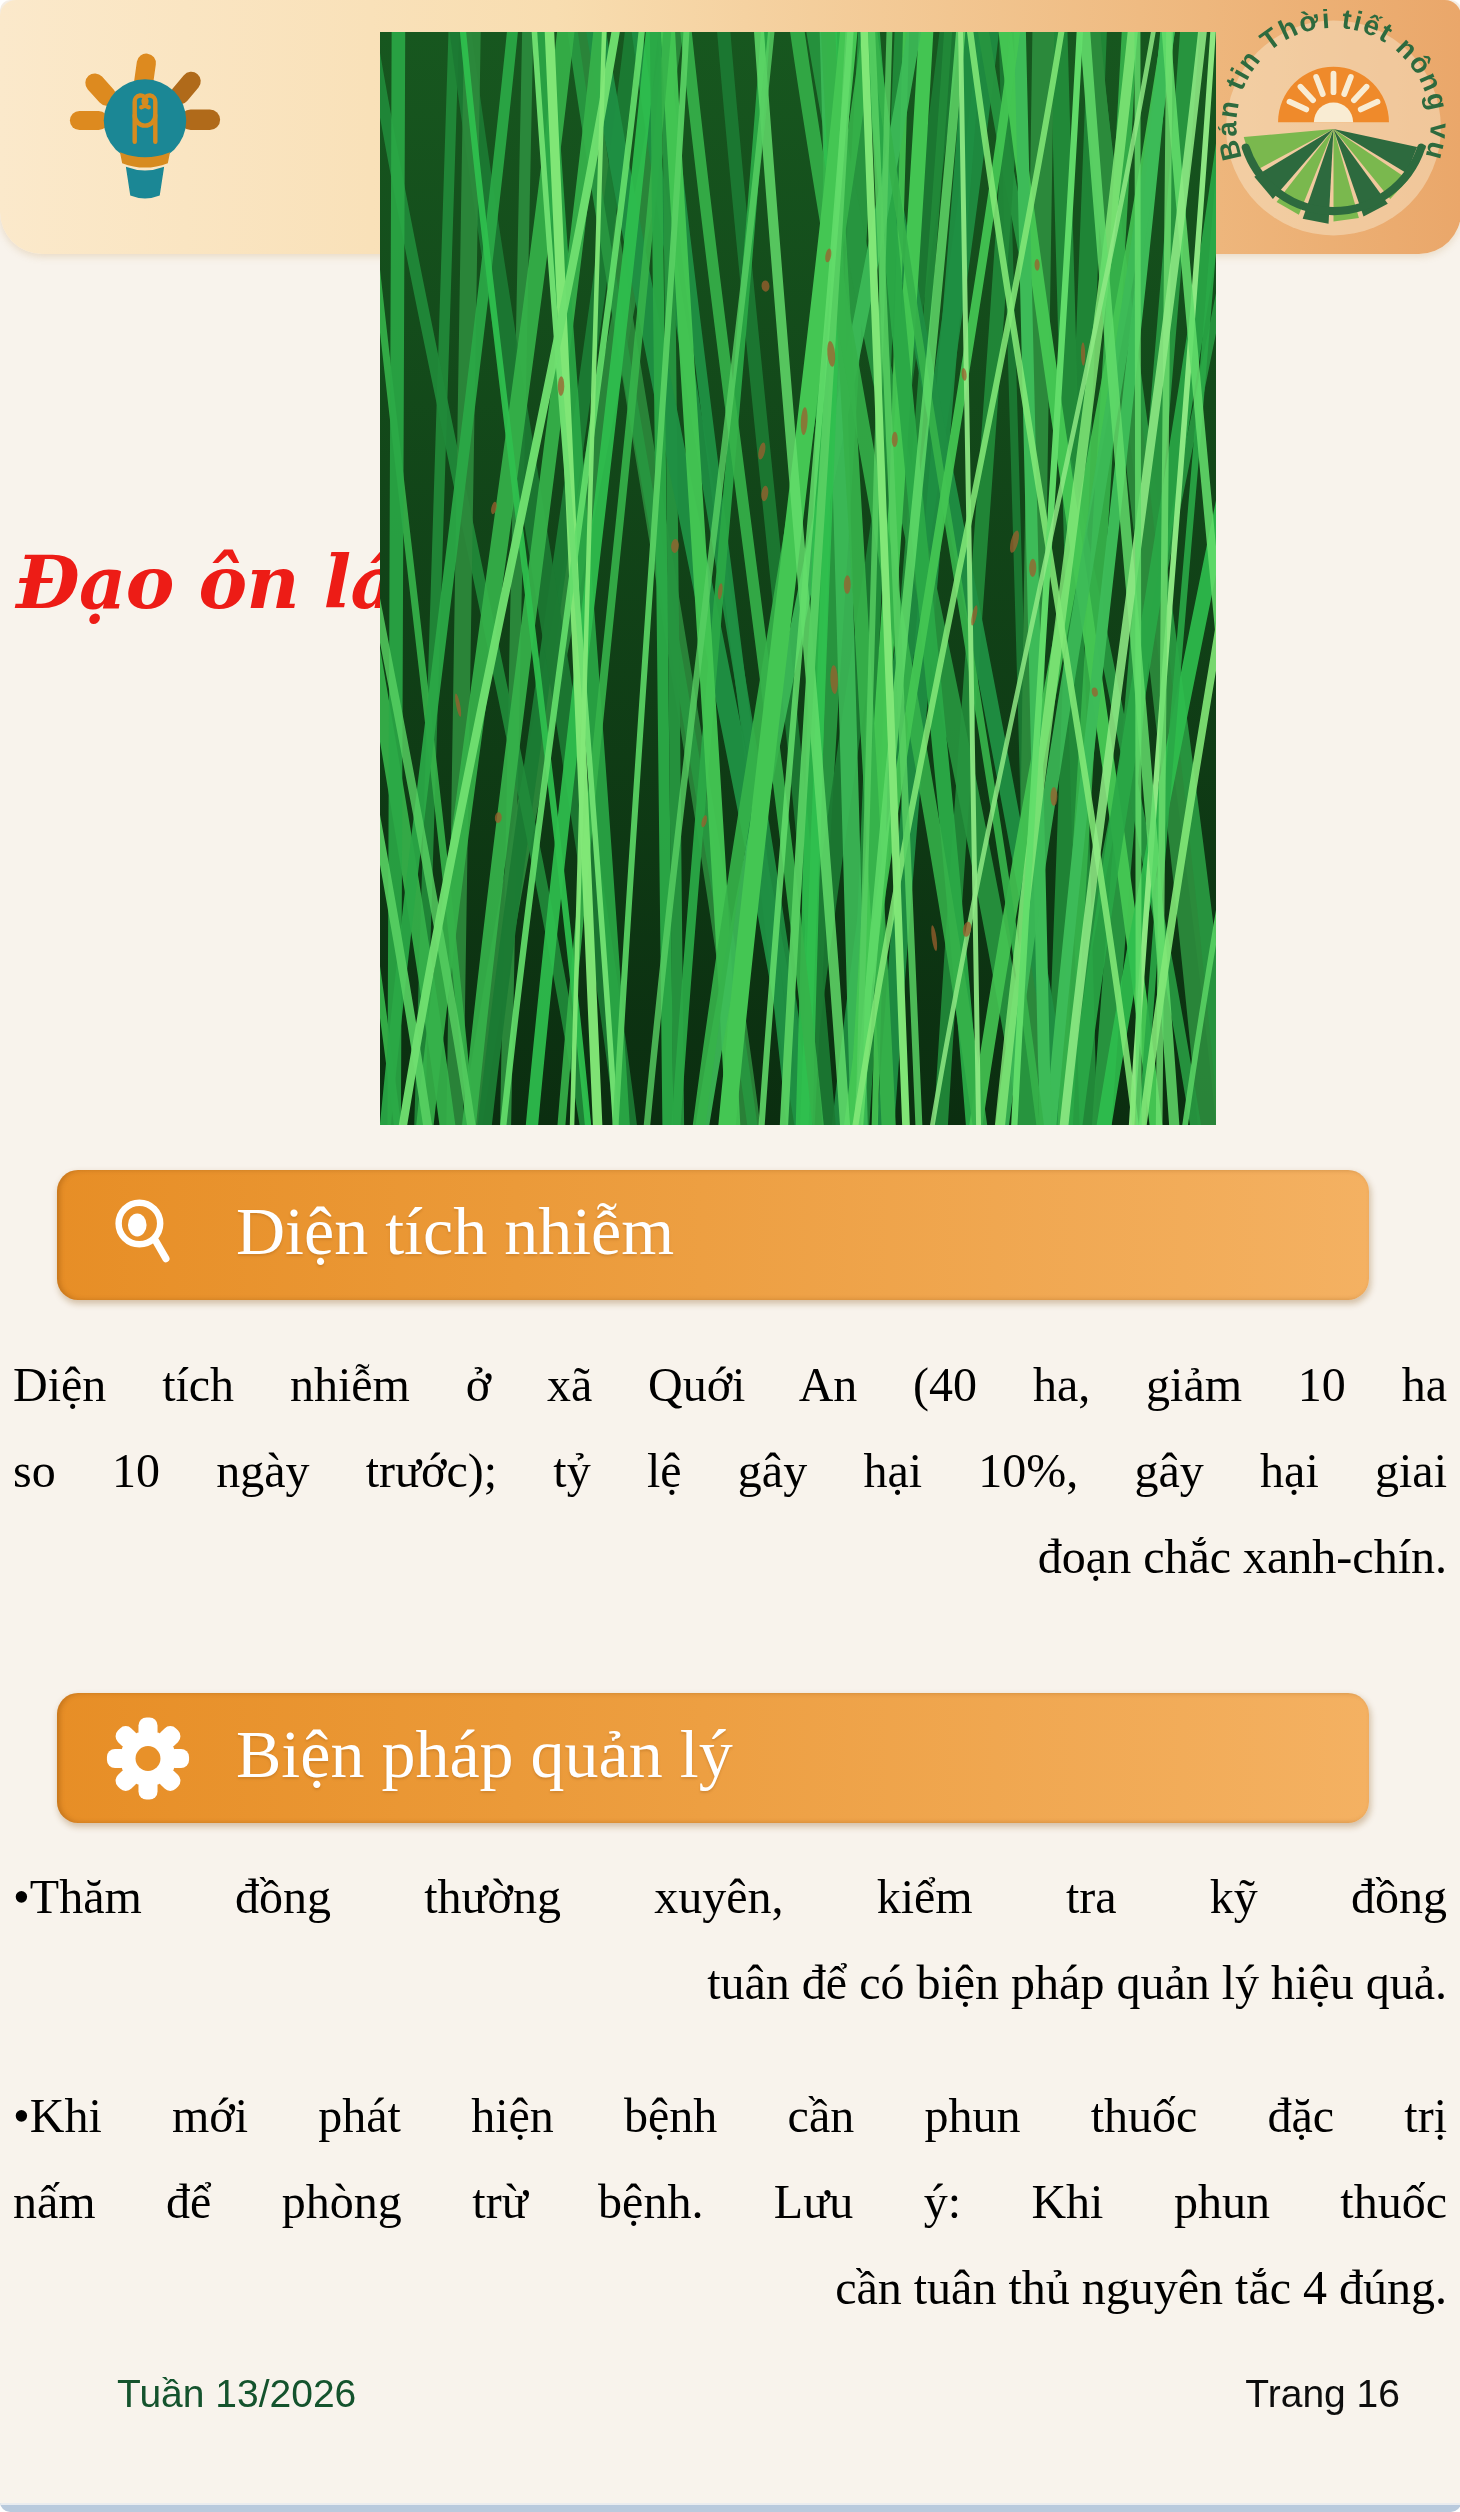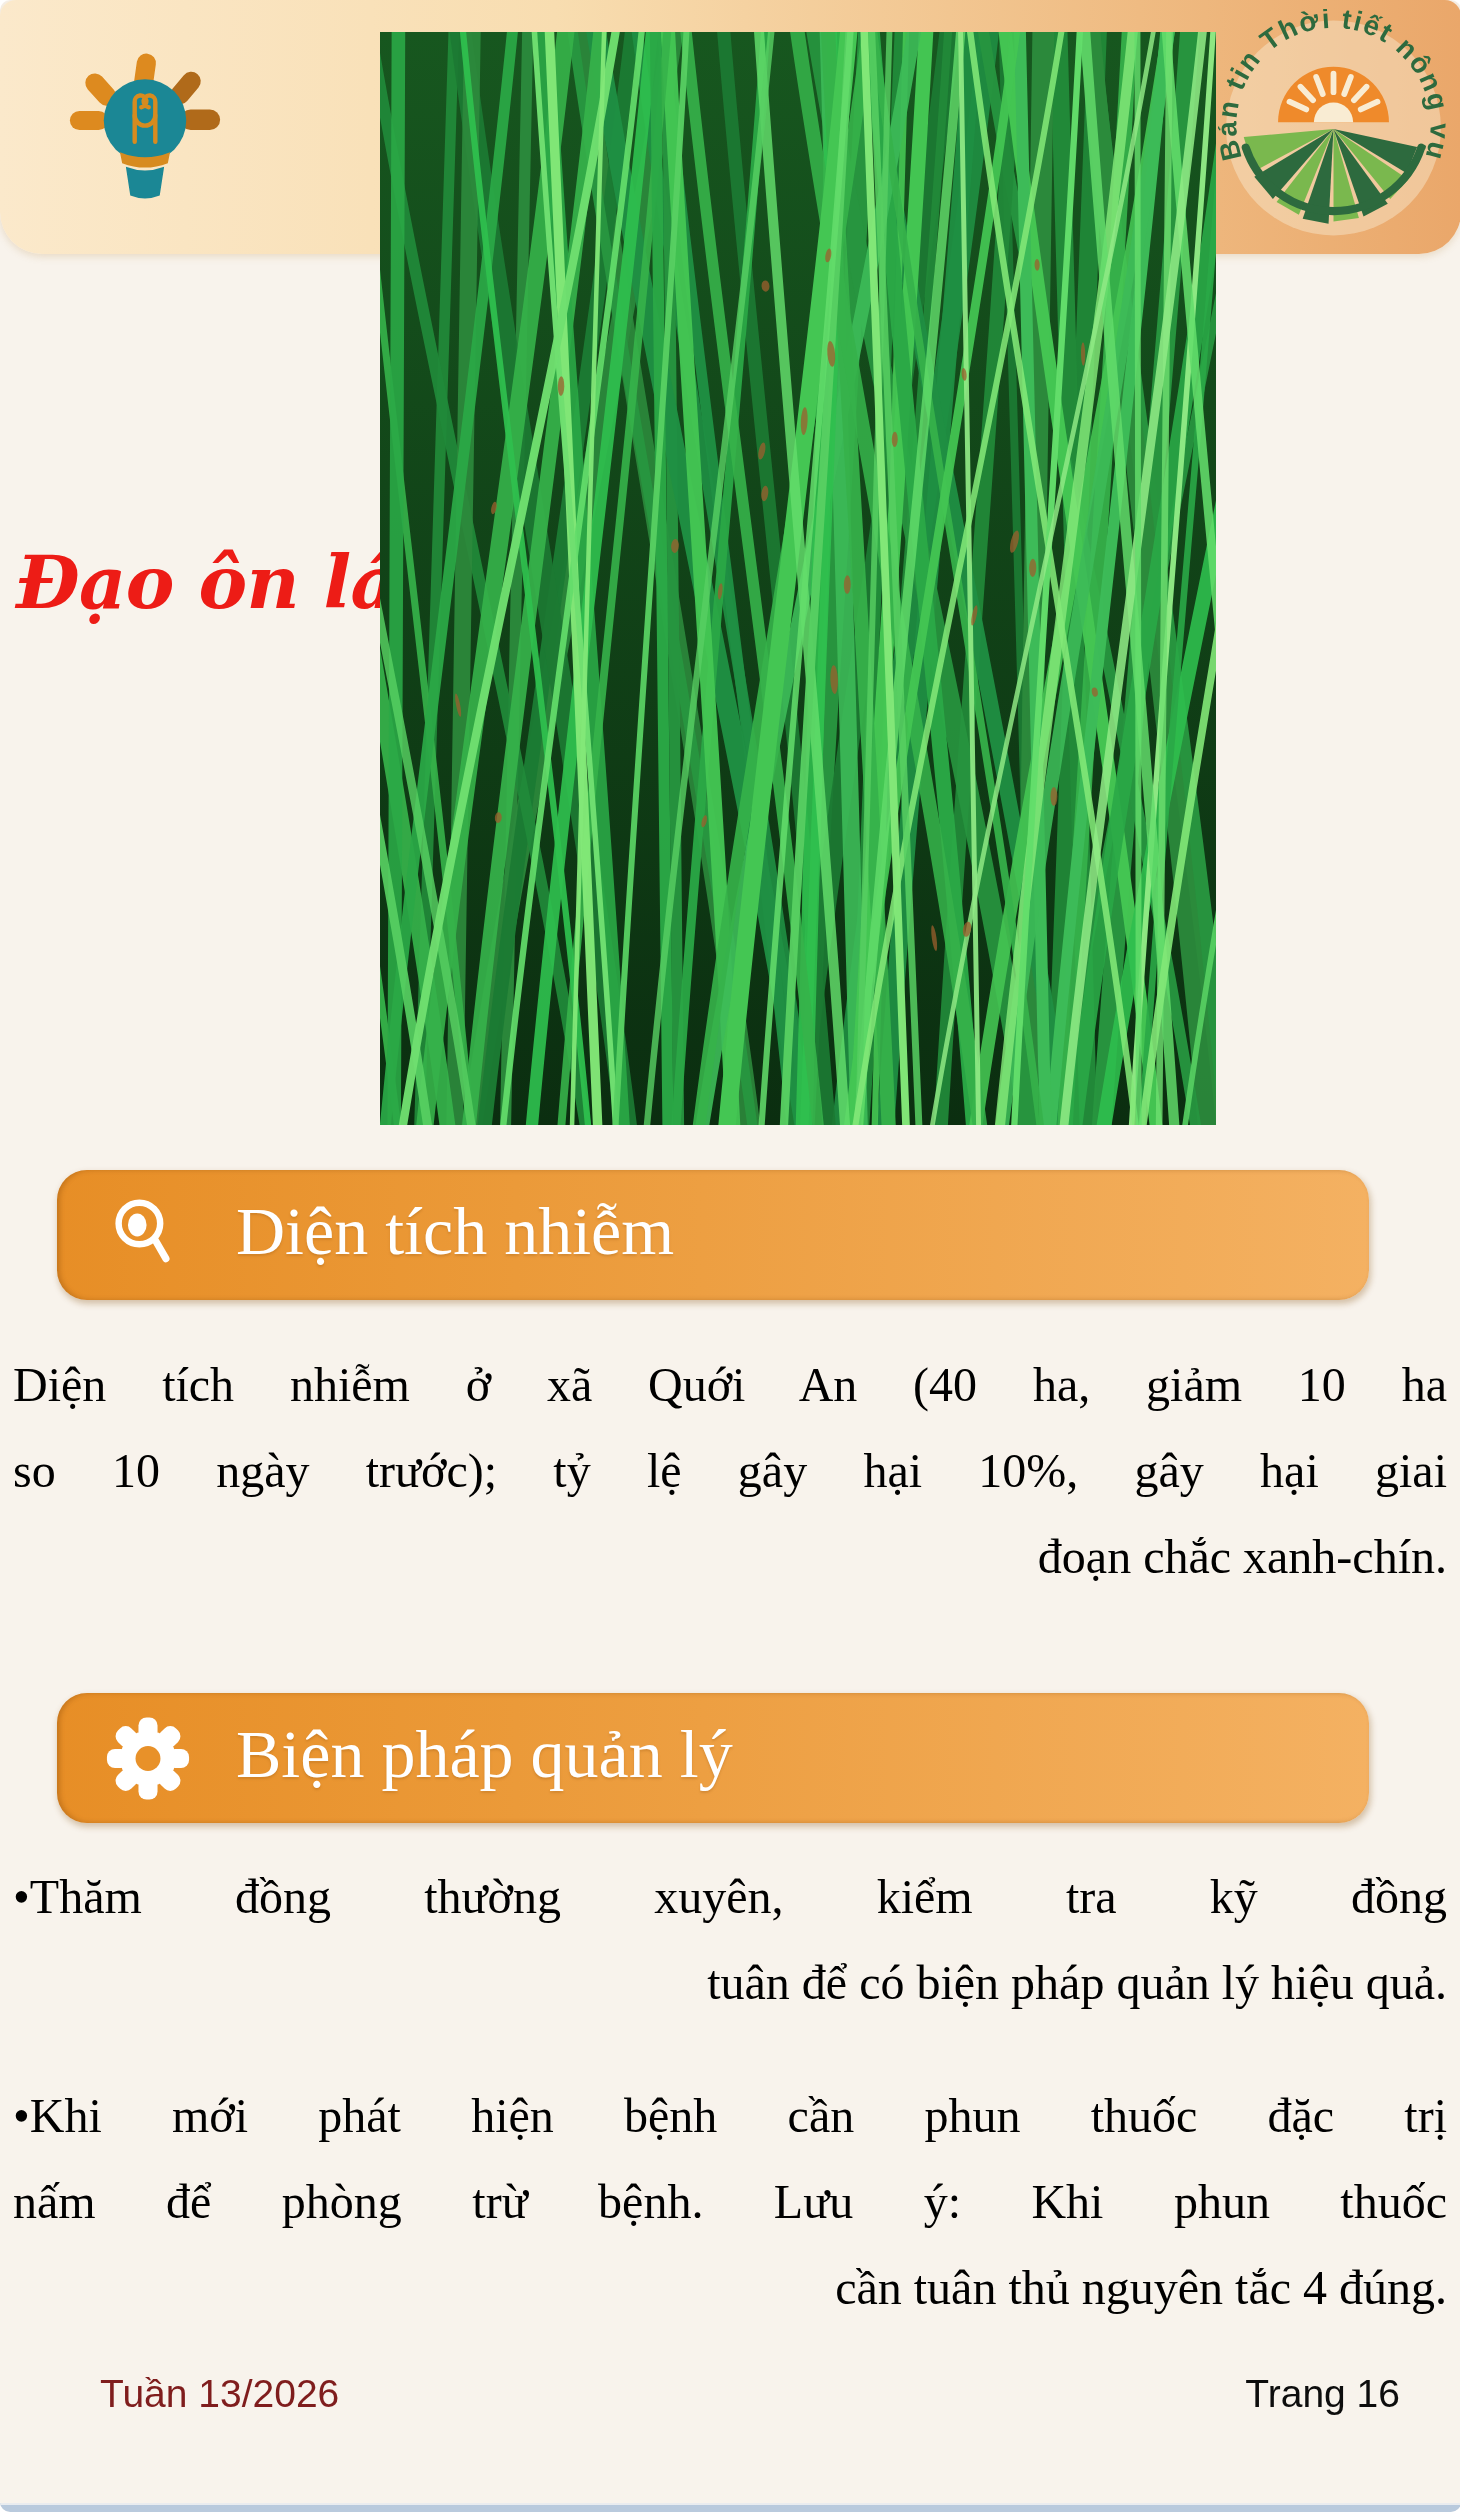--- a/index.html
+++ b/index.html
@@ -28,21 +28,21 @@
   .disease-title{
     position:absolute; left:16px; top:542px; width:365px;
     font-family:"DejaVu Serif", serif; font-weight:700;
     font-size:73px; line-height:1.1; color:#ed1c16; letter-spacing:-0.7px;
     white-space:nowrap;
     font-style:italic;
   }
   
   .banner{
     position:absolute; left:57px; width:1312px; height:130px;
-    border-radius:30px;
+    border-radius:21px;
     background:linear-gradient(90deg,#e78e26 0%, #eb9a39 35%, #f4b162 100%);
     box-shadow:1.5px 3.7px 6.6px rgba(130,75,10,.30), inset 2.9px 0 5.1px rgba(110,55,0,.28);
     display:flex; align-items:center; padding-left:47px;
   }
   .banner.b1{top:1170px;}
   .banner.b2{top:1693px;}
   .banner .icon-box{width:88px; height:95px; flex:0 0 auto; display:flex; align-items:center; justify-content:center;}
   .banner .banner-label{
     margin-left:44px; color:#ffffff; font-size:68px; line-height:1;
     font-family:"Liberation Serif", serif; padding-bottom:7.3px;
@@ -54,21 +54,21 @@
     font-size:48px; line-height:86px; color:#000;
     font-family:"Liberation Serif", serif;
   }
   .para .jline{text-align:justify; text-align-last:justify;}
   .para .lline{text-align:right;}
   .p-infest{top:1342px;}
   .p-bullet1{top:1854px;}
   .p-bullet2{top:2073px;}
   
   .footer-week{
-    position:absolute; left:100px; top:2372px; font-size:39px; color:#7f1d1d;
+    position:absolute; left:117px; top:2372px; font-size:39px; color:#14532d;
     font-family:"Liberation Sans", sans-serif;
   }
   .footer-page{
     position:absolute; right:61px; top:2372px; font-size:39px; color:#0d0d0d;
     font-family:"Liberation Sans", sans-serif;
   }
   
   .bottom-bar{
     position:absolute; left:0; right:0; bottom:0; height:8.8px;
     background:#b9cadd; border-top:2.2px solid #e9ecef;

